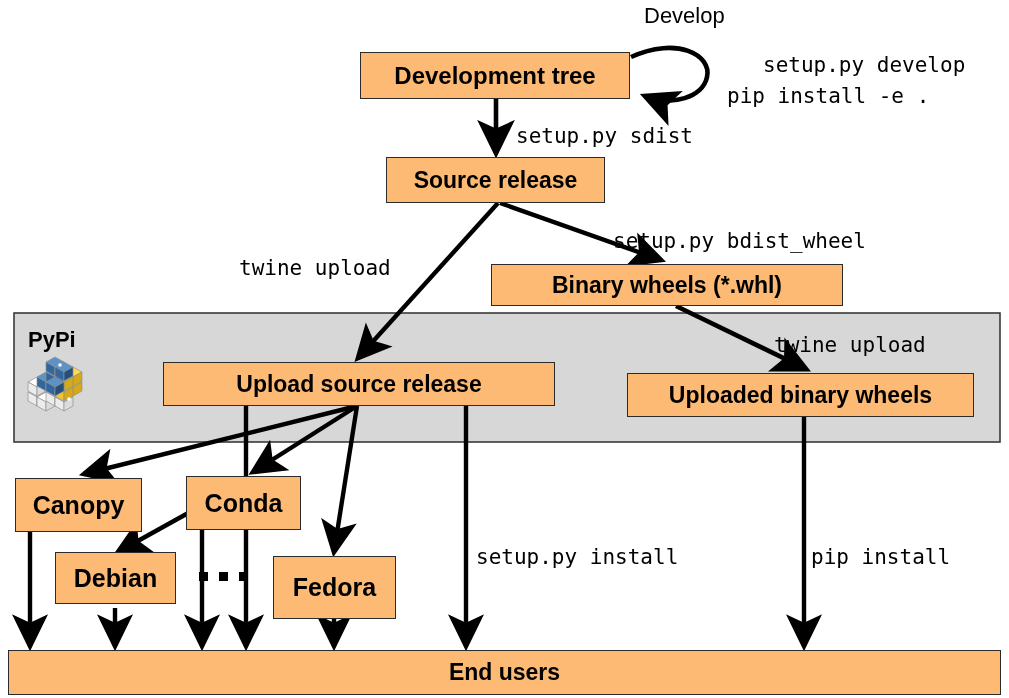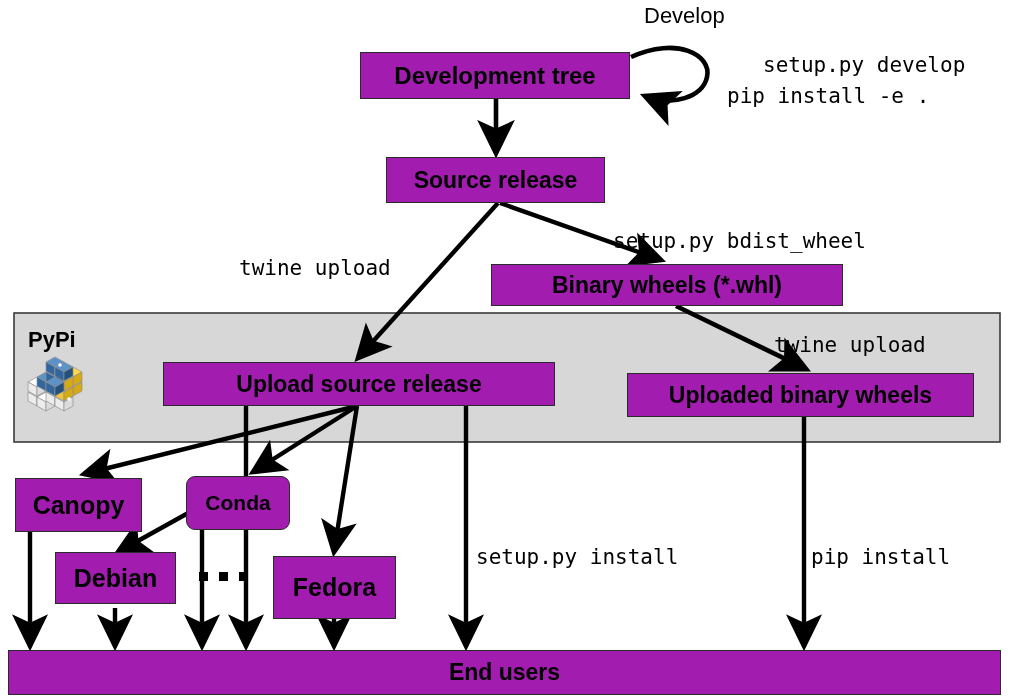--- a/index.html
+++ b/index.html
@@ -21,21 +21,21 @@
   #wires {
     position: absolute;
     left: 0;
     top: 0;
     width: 1009px;
     height: 698px;
   }
   .node {
     position: absolute;
     box-sizing: border-box;
-    background: #a21caf;
+    background: #fdba74;
     border: 1.6px solid #2b2b2b;
     color: #000000;
     font-weight: bold;
     display: flex;
     align-items: center;
     justify-content: center;
     text-align: center;
     line-height: 1.05;
     letter-spacing: 0px;
     z-index: 3;
@@ -213,40 +213,41 @@
   <div class="node" style="left:386px; top:157px; width:219px; height:46px; font-size:23px;">Source release</div>
 
   <div class="node" style="left:491px; top:264px; width:352px; height:42px; font-size:23px;">Binary wheels (*.whl)</div>
 
   <div class="node" style="left:163px; top:362px; width:392px; height:44px; font-size:23px;">Upload source release</div>
 
   <div class="node" style="left:627px; top:373px; width:347px; height:44px; font-size:23px;">Uploaded binary wheels</div>
 
   <div class="node" style="left:15px; top:478px; width:127px; height:54px; font-size:25px;">Canopy</div>
 
-  <div class="node" style="left:186px; top:476px; width:104px; height:54px; font-size:21px;border-radius:9px;">Conda</div>
+  <div class="node" style="left:186px; top:476px; width:115px; height:54px; font-size:25px;">Conda</div>
 
   <div class="node" style="left:55px; top:552px; width:121px; height:52px; font-size:25px;">Debian</div>
 
   <div class="node" style="left:273px; top:556px; width:123px; height:63px; font-size:25px;">Fedora</div>
 
   <div class="node" style="left:8px; top:650px; width:993px; height:45px; font-size:23px;">End users</div>
 
   <div class="dots" style="left:199px; top:572px;">
     <i></i>
     <i></i>
     <i></i>
   </div>
 
   <div class="plainlabel" style="left:644px; top:3px;">Develop</div>
 
   <div class="cmd" style="left:763px; top:52px;">setup.py develop</div>
 
   <div class="cmd" style="left:727px; top:83px;">pip install -e .</div>
 
+  <div class="cmd" style="left:516px; top:123px;">setup.py sdist</div>
 
   <div class="cmd" style="left:613px; top:228px;">setup.py bdist_wheel</div>
 
   <div class="cmd" style="left:239px; top:255px;">twine upload</div>
 
   <div class="cmd" style="left:774px; top:332px;">twine upload</div>
 
   <div class="cmd" style="left:476px; top:544px;">setup.py install</div>
 
   <div class="cmd" style="left:811px; top:544px;">pip install</div>

